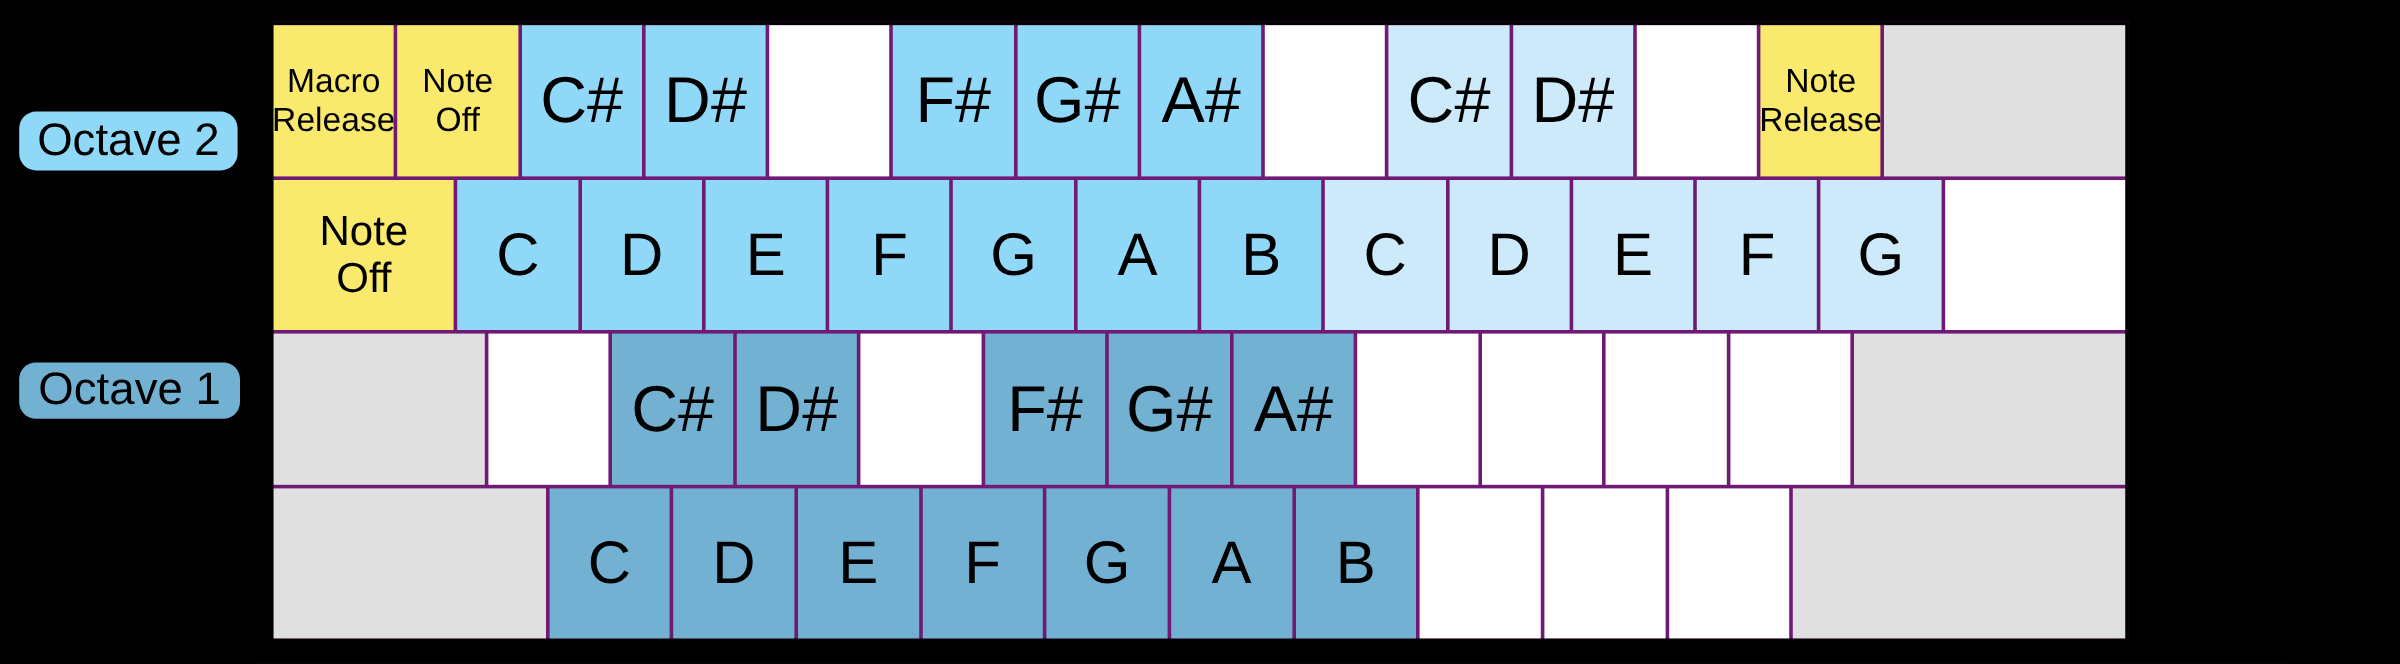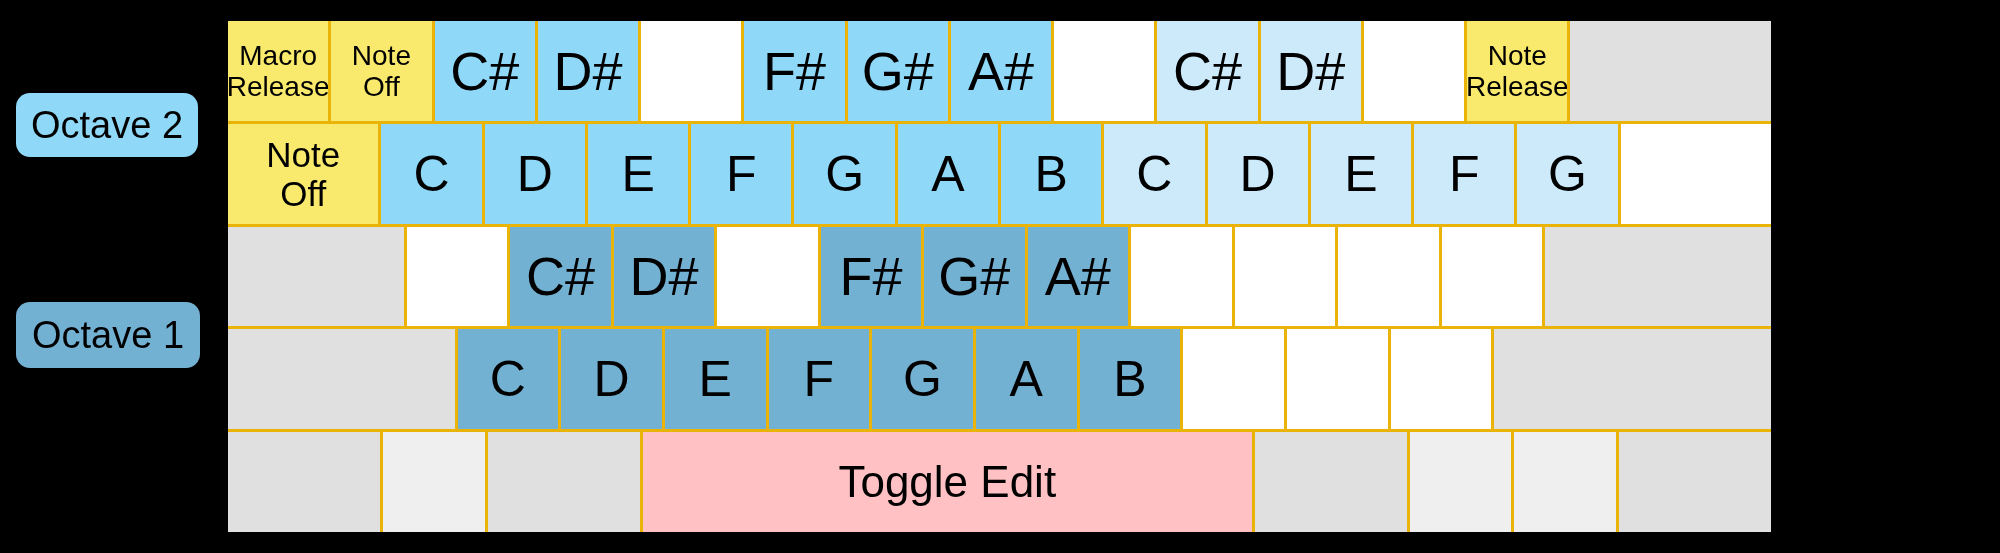--- a/index.html
+++ b/index.html
@@ -14,21 +14,21 @@
     background: #000000;
     font-family: "Liberation Sans", sans-serif;
     overflow: hidden;
   }
   .keyboard {
     position: absolute;
     left: 225px;
     top: 18px;
     width: 1549px;
     height: 517px;
-    background: #eab308;
+    background: #701a75;
     border: 3px solid #000000;
     box-sizing: border-box;
     display: flex;
     flex-direction: column;
     gap: 3px;
   }
   .krow {
     flex: 1 1 0;
     display: flex;
     gap: 3px;
@@ -54,22 +54,22 @@
   .txt-space { font-size: 44px; } 
   .pill {
     position: absolute;
     display: flex;
     align-items: center;
     justify-content: center;
     font-size: 38px;
     color: #000000;
     border-radius: 14px;
   }
-  .pill-oct2 { left: 16px;   top: 93px;  width: 182px; height: 64px; }
-  .pill-oct1 { left: 16px;   top: 302px; width: 184px; height: 66px; }
+  .pill-oct2 { left: 16px;   top: 93px;  width: 182px; height: 49px; }
+  .pill-oct1 { left: 16px;   top: 302px; width: 184px; height: 47px; }
   .pill-oct3 { left: 1802px; top: 95px;  width: 181px; height: 52px; }
 </style>
 </head>
 <body>
 
 <div class="page">
   <div class="pill pill-oct2" style="background: rgb(143, 216, 248);">Octave 2</div>
   <div class="pill pill-oct1" style="background: rgb(115, 177, 211);">Octave 1</div>
   <div class="keyboard">
       <div class="krow">
@@ -130,24 +130,14 @@
         <div class="key txt-note" style="background: rgb(115, 177, 211); flex-grow: 1;">E</div>
         <div class="key txt-note" style="background: rgb(115, 177, 211); flex-grow: 1;">F</div>
         <div class="key txt-note" style="background: rgb(115, 177, 211); flex-grow: 1;">G</div>
         <div class="key txt-note" style="background: rgb(115, 177, 211); flex-grow: 1;">A</div>
         <div class="key txt-note" style="background: rgb(115, 177, 211); flex-grow: 1;">B</div>
         <div class="key txt-note" style="background: rgb(255, 255, 255); flex-grow: 1;"></div>
         <div class="key txt-note" style="background: rgb(255, 255, 255); flex-grow: 1;"></div>
         <div class="key txt-note" style="background: rgb(255, 255, 255); flex-grow: 1;"></div>
         <div class="key txt-note" style="background: rgb(224, 224, 224); flex-grow: 2.75;"></div>
       </div>
-      <div class="krow">
-        <div class="key txt-space" style="background: rgb(224, 224, 224); flex-grow: 1.5;"></div>
-        <div class="key txt-space" style="background: rgb(239, 239, 239); flex-grow: 1;"></div>
-        <div class="key txt-space" style="background: rgb(224, 224, 224); flex-grow: 1.5;"></div>
-        <div class="key txt-space" style="background: rgb(255, 193, 195); flex-grow: 6;">Toggle Edit</div>
-        <div class="key txt-space" style="background: rgb(224, 224, 224); flex-grow: 1.5;"></div>
-        <div class="key txt-space" style="background: rgb(239, 239, 239); flex-grow: 1;"></div>
-        <div class="key txt-space" style="background: rgb(239, 239, 239); flex-grow: 1;"></div>
-        <div class="key txt-space" style="background: rgb(224, 224, 224); flex-grow: 1.5;"></div>
-      </div>
     </div>
 </div>
 
 </body></html>

